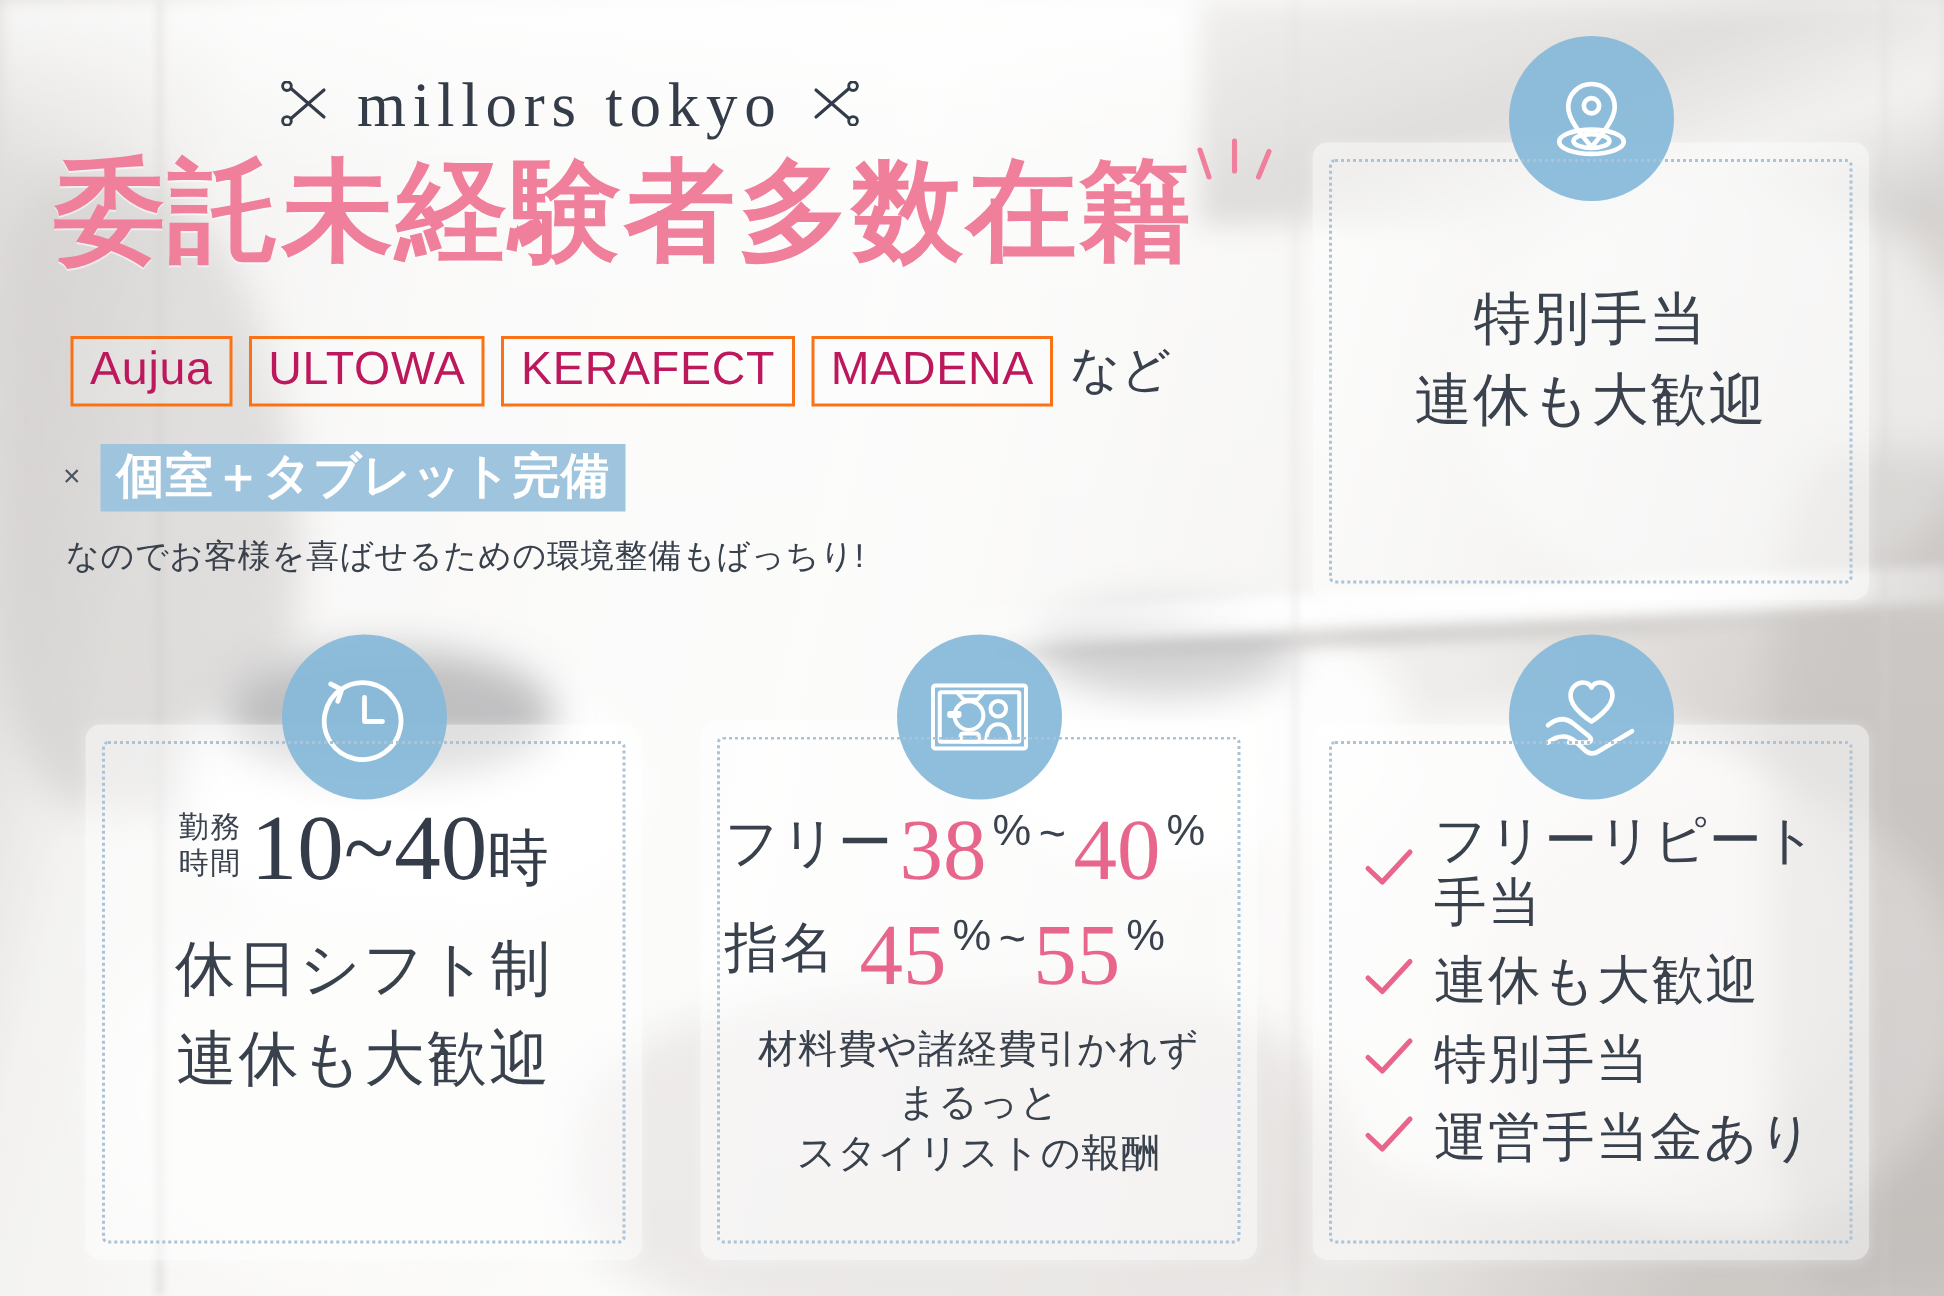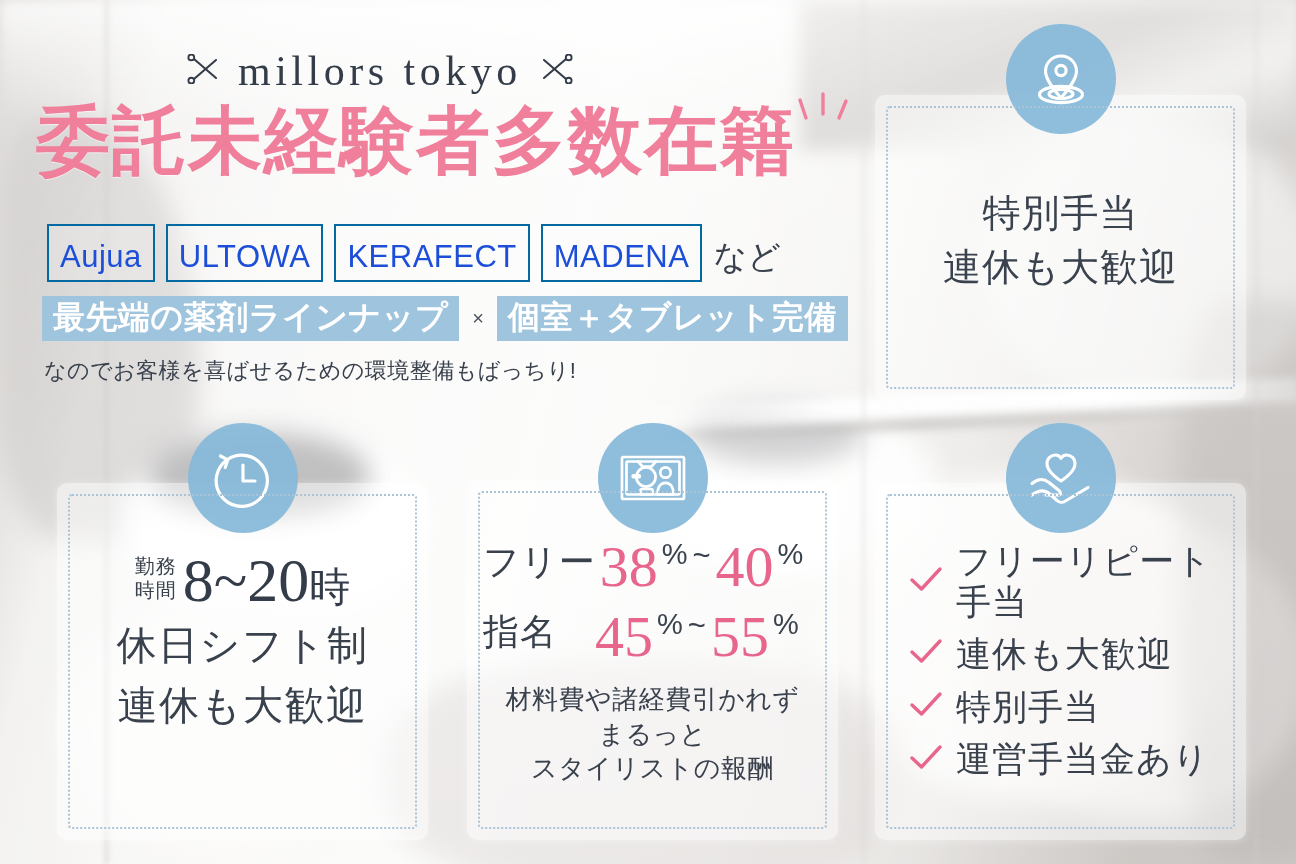--- a/index.html
+++ b/index.html
@@ -116,24 +116,24 @@
     text-shadow: 0 1px 0 rgba(255,255,255,.55);
   }
   .sparkles { position: absolute; left: 760px; top: -16px; }
 
   
   .chips {
     position: absolute; left: 47px; top: 224px;
     display: flex; align-items: flex-end; gap: 11px;
   }
   .chip {
-    border: 2px solid #0369a1;
-    padding: 15px 11px 6px;
+    border: 2px solid #f97316;
+    padding: 4px 11px 6px;
     font-size: 31px; line-height: 1.05;
-    color: #1d4ed8; letter-spacing: .5px;
+    color: #be185d; letter-spacing: .5px;
     background: rgba(255,255,255,.22);
   }
   .chips-suffix { font-size: 33px; color: #39414d; padding-bottom: 2px; }
 
   
   .bars {
     position: absolute; left: 42px; top: 296px;
     display: flex; align-items: center; gap: 13px;
   }
   .bar {
@@ -188,21 +188,21 @@
   
   .loc-text {
     position: absolute; left: 0; right: 0; top: 92px;
     text-align: center; color: #3a424e;
     font-size: 38px; line-height: 1.42; letter-spacing: 1px;
   }
 
   
   .hours-top {
     position: absolute; left: 0; right: 0; top: 52px;
-    display: flex; align-items: center; justify-content: center; gap: 6px; margin-top: 14px;
+    display: flex; align-items: center; justify-content: center; gap: 6px;
   }
   .hours-label {
     font-size: 20px; color: #3a424e; line-height: 1.18;
     text-align: center; letter-spacing: 1px; padding-bottom: 3px;
   }
   .hours-big {
     font-family: "Liberation Serif", "DejaVu Serif", serif;
     font-size: 62px; color: #333c48; line-height: 1;
   }
   .hours-big .unit { font-family: "Liberation Sans", sans-serif; font-size: 41px; }
@@ -214,21 +214,21 @@
   .hours-line.l3 { top: 195px; }
 
   
   .pay-row {
     position: absolute; left: 16px; right: 18px;
     display: flex; align-items: flex-start; gap: 4px;
   }
   .pay-row.r1 { top: 58px; }
   .pay-row.r2 { top: 128px; }
   .pay-label { font-size: 36px; color: #39414d; letter-spacing: 1px; }
-  .pay-label.pad { margin-right: 34px; }
+  .pay-label.pad { margin-right: 12px; }
   .pay-num {
     font-family: "Liberation Serif", "DejaVu Serif", serif;
     font-size: 58px; color: #e8658c; line-height: 1;
   }
   .pay-pct { font-size: 29px; color: #3a424e; }
   .pay-tilde { font-size: 31px; color: #3a424e; padding: 0 1px; }
   .pay-note {
     position: absolute; left: 12px; right: 12px; top: 202px;
     text-align: center; color: #39414d;
     font-size: 26px; line-height: 1.33; letter-spacing: .5px;
@@ -316,21 +316,20 @@
 
     <div class="chips">
       <span class="chip">Aujua</span>
       <span class="chip">ULTOWA</span>
       <span class="chip">KERAFECT</span>
       <span class="chip">MADENA</span>
       <span class="chips-suffix">など</span>
     </div>
 
     <div class="bars">
-      <span class="bar">最先端の薬剤ラインナップ</span>
       <span class="bars-x">×</span>
       <span class="bar">個室＋タブレット完備</span>
     </div>
 
     <div class="subcopy">なのでお客様を喜ばせるための環境整備もばっちり!</div>
 
     <div class="card" id="card-location">
       <div class="badge">
         <svg width="64" height="64" viewBox="0 0 64 64">
           <g fill="none" stroke="#ffffff" stroke-width="3.1" stroke-linecap="round" stroke-linejoin="round">
@@ -360,21 +359,21 @@
           </g>
         </svg>
       </div>
       <div class="dashed"></div>
       <div class="body">
         <div class="hours-top">
           <span class="hours-label">
             <div>勤務</div>
             <div>時間</div>
           </span>
-          <span class="hours-big"><span>8~20</span><span class="unit">時</span></span>
+          <span class="hours-big"><span>10~40</span><span class="unit">時</span></span>
         </div>
         <div class="hours-line l2">休日シフト制</div>
         <div class="hours-line l3">連休も大歓迎</div>
       </div>
     </div>
 
     <div class="card" id="card-pay">
       <div class="badge">
         <svg width="70" height="58" viewBox="0 0 70 58">
           <g fill="none" stroke="#ffffff" stroke-width="2.7" stroke-linecap="round" stroke-linejoin="round">

